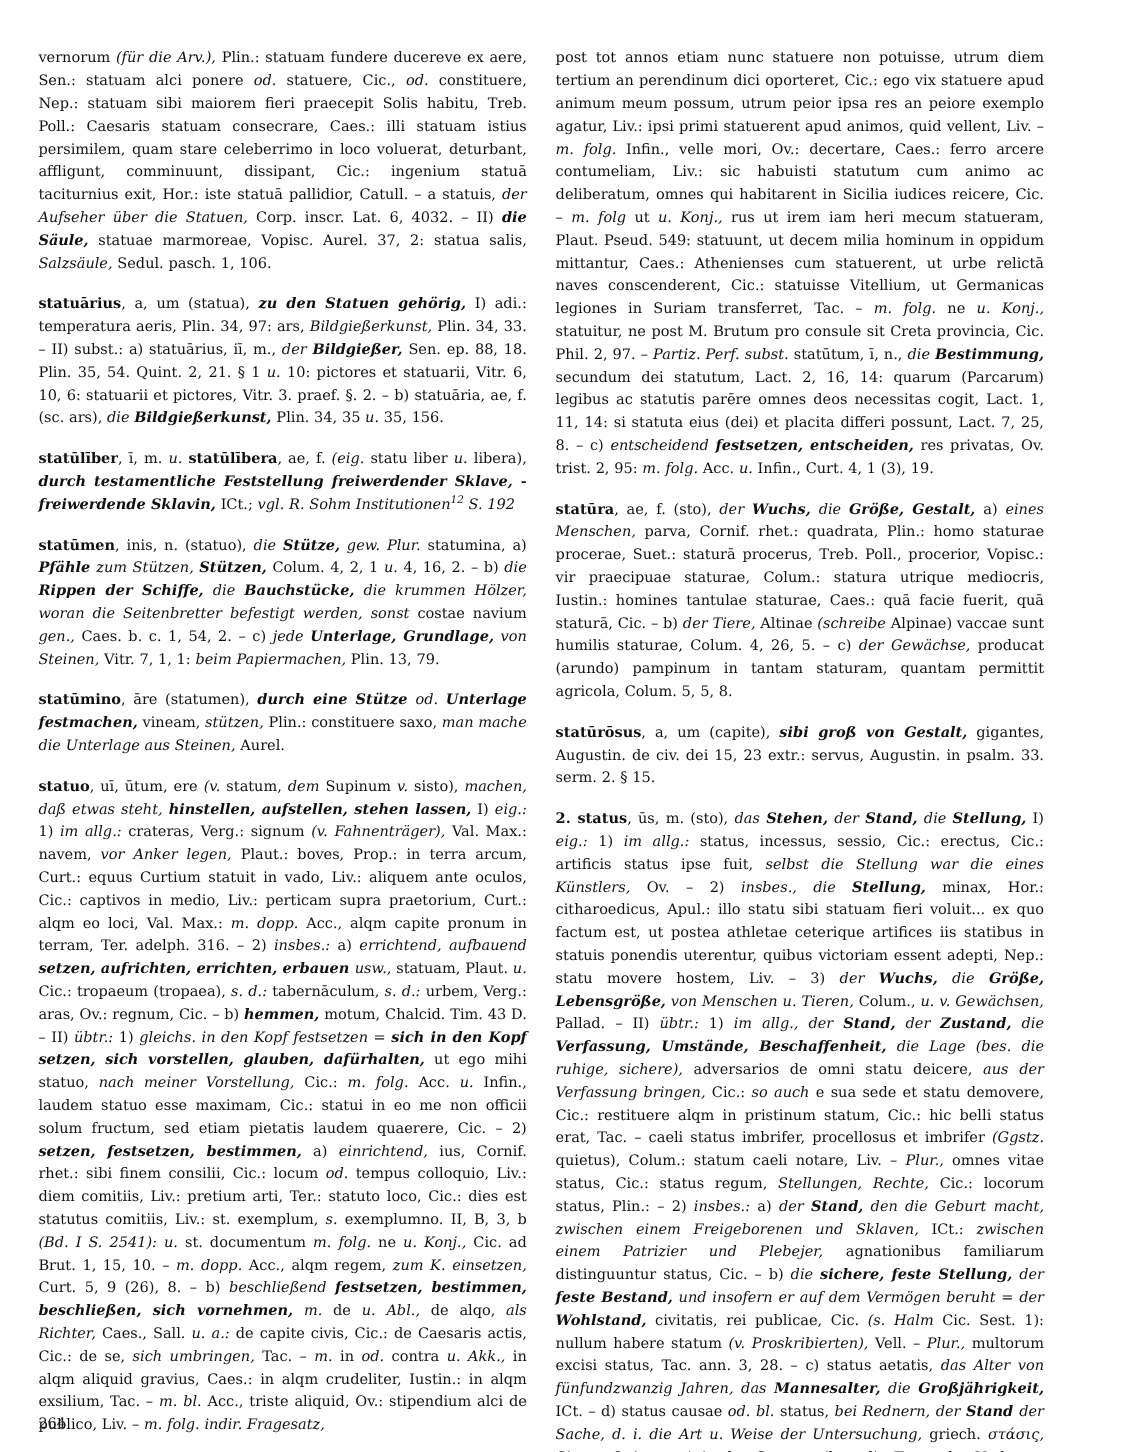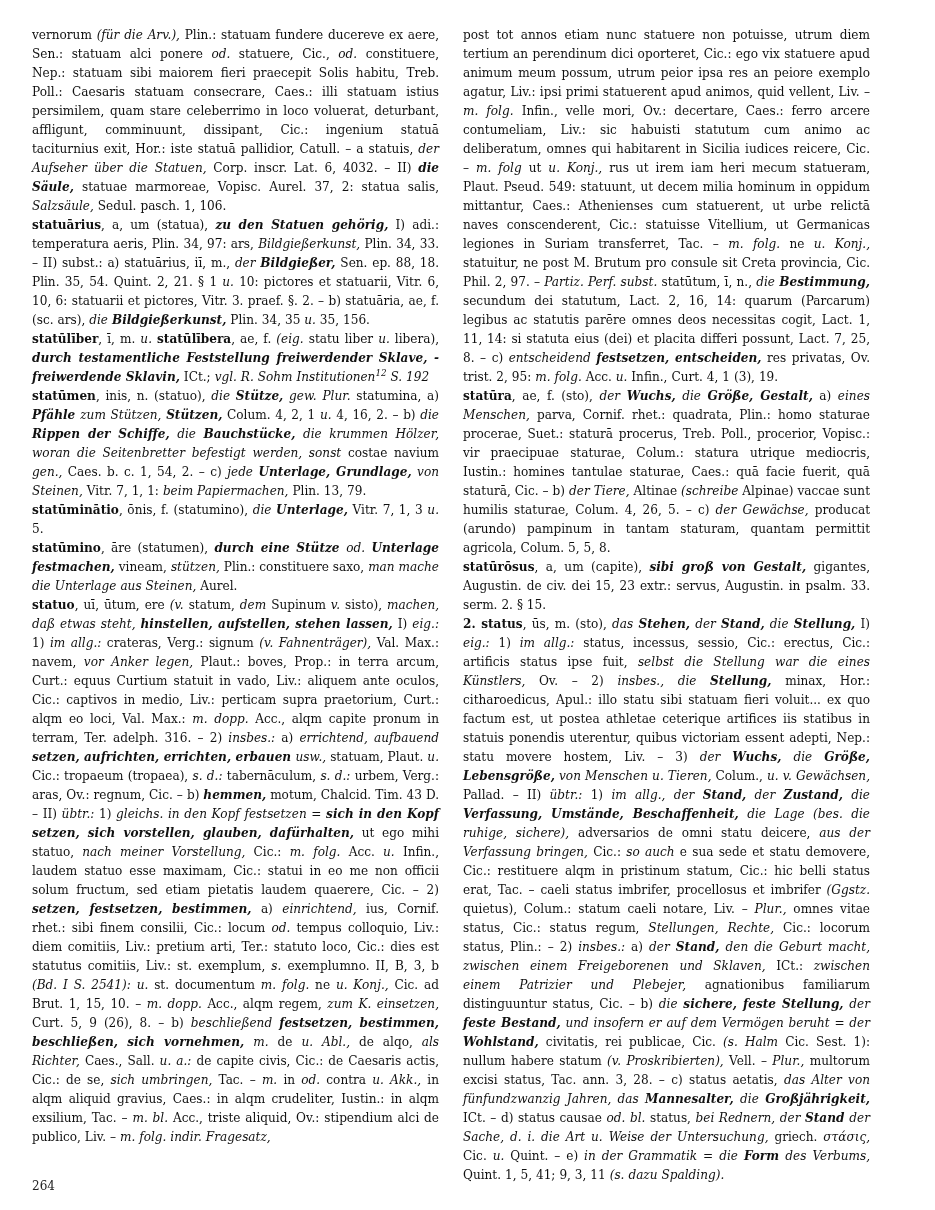--- a/index.html
+++ b/index.html
@@ -14,42 +14,42 @@
     font-family: "DejaVu Serif", "Liberation Serif", serif;
     color: #111111;
     overflow: hidden;
     position: relative;
   }
   #page {
     position: relative;
     width: 935px;
     height: 1210px;
     box-sizing: border-box;
-    padding: 26px 30px 0 32px;
+    padding: 39px 30px 0 32px;
   }
   .columns {
     display: flex;
     gap: 24px;
     align-items: flex-start;
   }
   .column {
     width: 407px;
     flex: 0 0 407px;
   }
   .entry {
     font-size: 12.1px;
     line-height: 19.0px;
     text-align: justify;
     text-justify: inter-word;
     margin: 0;
     padding: 0;
     hyphens: none;
     word-spacing: 0.1px;
   }
-  .entry + .entry { margin-top: 0; }
+  .entry + .entry { margin-top: 15px; }
 
   
   .hw { font-weight: bold; }               
   .i  { font-style: italic; }              
   .bi { font-weight: bold; font-style: italic; } 
   .sup { font-size: 0.72em; vertical-align: super; line-height: 0; }
   .gk { font-family: "DejaVu Serif", serif; font-style: italic; }
 
   #page-number {
     position: absolute;
@@ -64,21 +64,20 @@
 </head>
 <body>
 
 <div id="page">
   <div class="columns">
     <div class="column" id="col-left">
         <p class="entry"><span>vernorum </span><span class="i">(für die Arv.),</span><span> Plin.: statuam fundere ducereve ex aere, Sen.: statuam alci ponere </span><span class="i">od.</span><span> statuere, Cic., </span><span class="i">od.</span><span> constituere, Nep.: statuam sibi maiorem fieri praecepit Solis habitu, Treb. Poll.: Caesaris statuam consecrare, Caes.: illi statuam istius persimilem, quam stare celeberrimo in loco voluerat, deturbant, affligunt, comminuunt, dissipant, Cic.: ingenium statuā taciturnius exit, Hor.: iste statuā pallidior, Catull. – a statuis, </span><span class="i">der Aufseher über die Statuen,</span><span> Corp. inscr. Lat. 6, 4032. – II) </span><span class="bi">die Säule,</span><span> statuae marmoreae, Vopisc. Aurel. 37, 2: statua salis, </span><span class="i">Salzsäule,</span><span> Sedul. pasch. 1, 106.</span></p>
         <p class="entry"><span class="hw">statuārius</span><span>, a, um (statua), </span><span class="bi">zu den Statuen gehörig,</span><span> I) adi.: temperatura aeris, Plin. 34, 97: ars, </span><span class="i">Bildgießerkunst,</span><span> Plin. 34, 33. – II) subst.: a) statuārius, iī, m., </span><span class="i">der </span><span class="bi">Bildgießer,</span><span> Sen. ep. 88, 18. Plin. 35, 54. Quint. 2, 21. § 1 </span><span class="i">u.</span><span> 10: pictores et statuarii, Vitr. 6, 10, 6: statuarii et pictores, Vitr. 3. praef. §. 2. – b) statuāria, ae, f. (sc. ars), </span><span class="i">die </span><span class="bi">Bildgießerkunst,</span><span> Plin. 34, 35 </span><span class="i">u.</span><span> 35, 156.</span></p>
         <p class="entry"><span class="hw">statūlīber</span><span>, ī, m. </span><span class="i">u.</span><span> </span><span class="hw">statūlībera</span><span>, ae, f. </span><span class="i">(eig. </span><span>statu liber </span><span class="i">u.</span><span> libera), </span><span class="bi">durch testamentliche Feststellung freiwerdender Sklave, -freiwerdende Sklavin,</span><span> ICt.; </span><span class="i">vgl. R. Sohm Institutionen</span><span class="sup i">12</span><span class="i"> S. 192</span></p>
         <p class="entry"><span class="hw">statūmen</span><span>, inis, n. (statuo), </span><span class="i">die </span><span class="bi">Stütze,</span><span class="i"> gew. Plur. </span><span>statumina, a) </span><span class="bi">Pfähle </span><span class="i">zum Stützen,</span><span> </span><span class="bi">Stützen,</span><span> Colum. 4, 2, 1 </span><span class="i">u.</span><span> 4, 16, 2. – b) </span><span class="i">die </span><span class="bi">Rippen der Schiffe,</span><span class="i"> die </span><span class="bi">Bauchstücke,</span><span class="i"> die krummen Hölzer, woran die Seitenbretter befestigt werden, sonst </span><span>costae navium </span><span class="i">gen.,</span><span> Caes. b. c. 1, 54, 2. – c) </span><span class="i">jede </span><span class="bi">Unterlage, Grundlage,</span><span class="i"> von Steinen,</span><span> Vitr. 7, 1, 1: </span><span class="i">beim Papiermachen,</span><span> Plin. 13, 79.</span></p>
-        <p class="entry"><span class="hw">statūminātio</span><span>, ōnis, f. (statumino), </span><span class="i">die </span><span class="bi">Unterlage,</span><span> Vitr. 7, 1, 3 </span><span class="i">u.</span><span> 5.</span></p>
         <p class="entry"><span class="hw">statūmino</span><span>, āre (statumen), </span><span class="bi">durch eine Stütze </span><span class="i">od. </span><span class="bi">Unterlage festmachen,</span><span> vineam, </span><span class="i">stützen,</span><span> Plin.: constituere saxo, </span><span class="i">man mache die Unterlage aus Steinen,</span><span> Aurel.</span></p>
         <p class="entry"><span class="hw">statuo</span><span>, uī, ūtum, ere </span><span class="i">(v. </span><span>statum, </span><span class="i">dem </span><span>Supinum </span><span class="i">v. </span><span>sisto), </span><span class="i">machen, daß etwas steht,</span><span> </span><span class="bi">hinstellen, aufstellen, stehen lassen,</span><span> I) </span><span class="i">eig.:</span><span> 1) </span><span class="i">im allg.:</span><span> crateras, Verg.: signum </span><span class="i">(v. Fahnenträger),</span><span> Val. Max.: navem, </span><span class="i">vor Anker legen,</span><span> Plaut.: boves, Prop.: in terra arcum, Curt.: equus Curtium statuit in vado, Liv.: aliquem ante oculos, Cic.: captivos in medio, Liv.: perticam supra praetorium, Curt.: alqm eo loci, Val. Max.: </span><span class="i">m. dopp.</span><span> Acc., alqm capite pronum in terram, Ter. adelph. 316. – 2) </span><span class="i">insbes.:</span><span> a) </span><span class="i">errichtend, aufbauend </span><span class="bi">setzen, aufrichten, errichten, erbauen </span><span class="i">usw.,</span><span> statuam, Plaut. </span><span class="i">u.</span><span> Cic.: tropaeum (tropaea), </span><span class="i">s. d.:</span><span> tabernāculum, </span><span class="i">s. d.:</span><span> urbem, Verg.: aras, Ov.: regnum, Cic. – b) </span><span class="bi">hemmen,</span><span> motum, Chalcid. Tim. 43 D. – II) </span><span class="i">übtr.:</span><span> 1) </span><span class="i">gleichs. in den Kopf festsetzen = </span><span class="bi">sich in den Kopf setzen, sich vorstellen, glauben, dafürhalten,</span><span> ut ego mihi statuo, </span><span class="i">nach meiner Vorstellung,</span><span> Cic.: </span><span class="i">m. folg.</span><span> Acc. </span><span class="i">u.</span><span> Infin., laudem statuo esse maximam, Cic.: statui in eo me non officii solum fructum, sed etiam pietatis laudem quaerere, Cic. – 2) </span><span class="bi">setzen, festsetzen, bestimmen,</span><span> a) </span><span class="i">einrichtend,</span><span> ius, Cornif. rhet.: sibi finem consilii, Cic.: locum </span><span class="i">od.</span><span> tempus colloquio, Liv.: diem comitiis, Liv.: pretium arti, Ter.: statuto loco, Cic.: dies est statutus comitiis, Liv.: st. exemplum, </span><span class="i">s. </span><span>exemplumno. II, B, 3, b </span><span class="i">(Bd. I S. 2541): u. </span><span>st. documentum </span><span class="i">m. folg. </span><span>ne </span><span class="i">u. Konj.,</span><span> Cic. ad Brut. 1, 15, 10. – </span><span class="i">m. dopp.</span><span> Acc., alqm regem, </span><span class="i">zum K. einsetzen,</span><span> Curt. 5, 9 (26), 8. – b) </span><span class="i">beschließend </span><span class="bi">festsetzen, bestimmen, beschließen, sich vornehmen,</span><span class="i"> m. </span><span>de </span><span class="i">u. Abl.,</span><span> de alqo, </span><span class="i">als Richter,</span><span> Caes., Sall. </span><span class="i">u. a.:</span><span> de capite civis, Cic.: de Caesaris actis, Cic.: de se, </span><span class="i">sich umbringen,</span><span> Tac. – </span><span class="i">m. </span><span>in </span><span class="i">od. </span><span>contra </span><span class="i">u. Akk.,</span><span> in alqm aliquid gravius, Caes.: in alqm crudeliter, Iustin.: in alqm exsilium, Tac. – </span><span class="i">m. bl.</span><span> Acc., triste aliquid, Ov.: stipendium alci de publico, Liv. – </span><span class="i">m. folg. indir. Fragesatz,</span></p>
       </div>
     <div class="column" id="col-right">
         <p class="entry"><span>post tot annos etiam nunc statuere non potuisse, utrum diem tertium an perendinum dici oporteret, Cic.: ego vix statuere apud animum meum possum, utrum peior ipsa res an peiore exemplo agatur, Liv.: ipsi primi statuerent apud animos, quid vellent, Liv. – </span><span class="i">m. folg.</span><span> Infin., velle mori, Ov.: decertare, Caes.: ferro arcere contumeliam, Liv.: sic habuisti statutum cum animo ac deliberatum, omnes qui habitarent in Sicilia iudices reicere, Cic. – </span><span class="i">m. folg </span><span>ut </span><span class="i">u. Konj.,</span><span> rus ut irem iam heri mecum statueram, Plaut. Pseud. 549: statuunt, ut decem milia hominum in oppidum mittantur, Caes.: Athenienses cum statuerent, ut urbe relictā naves conscenderent, Cic.: statuisse Vitellium, ut Germanicas legiones in Suriam transferret, Tac. – </span><span class="i">m. folg. </span><span>ne </span><span class="i">u. Konj.,</span><span> statuitur, ne post M. Brutum pro consule sit Creta provincia, Cic. Phil. 2, 97. – </span><span class="i">Partiz. Perf. subst. </span><span>statūtum, ī, n., </span><span class="i">die </span><span class="bi">Bestimmung,</span><span> secundum dei statutum, Lact. 2, 16, 14: quarum (Parcarum) legibus ac statutis parēre omnes deos necessitas cogit, Lact. 1, 11, 14: si statuta eius (dei) et placita differi possunt, Lact. 7, 25, 8. – c) </span><span class="i">entscheidend </span><span class="bi">festsetzen, entscheiden,</span><span> res privatas, Ov. trist. 2, 95: </span><span class="i">m. folg.</span><span> Acc. </span><span class="i">u.</span><span> Infin., Curt. 4, 1 (3), 19.</span></p>
         <p class="entry"><span class="hw">statūra</span><span>, ae, f. (sto), </span><span class="i">der </span><span class="bi">Wuchs,</span><span class="i"> die </span><span class="bi">Größe, Gestalt,</span><span> a) </span><span class="i">eines Menschen,</span><span> parva, Cornif. rhet.: quadrata, Plin.: homo staturae procerae, Suet.: staturā procerus, Treb. Poll., procerior, Vopisc.: vir praecipuae staturae, Colum.: statura utrique mediocris, Iustin.: homines tantulae staturae, Caes.: quā facie fuerit, quā staturā, Cic. – b) </span><span class="i">der Tiere,</span><span> Altinae </span><span class="i">(schreibe </span><span>Alpinae) vaccae sunt humilis staturae, Colum. 4, 26, 5. – c) </span><span class="i">der Gewächse,</span><span> producat (arundo) pampinum in tantam staturam, quantam permittit agricola, Colum. 5, 5, 8.</span></p>
         <p class="entry"><span class="hw">statūrōsus</span><span>, a, um (capite), </span><span class="bi">sibi groß von Gestalt,</span><span> gigantes, Augustin. de civ. dei 15, 23 extr.: servus, Augustin. in psalm. 33. serm. 2. § 15.</span></p>
         <p class="entry"><span class="hw">2. status</span><span>, ūs, m. (sto), </span><span class="i">das </span><span class="bi">Stehen,</span><span class="i"> der </span><span class="bi">Stand,</span><span class="i"> die </span><span class="bi">Stellung,</span><span> I) </span><span class="i">eig.:</span><span> 1) </span><span class="i">im allg.:</span><span> status, incessus, sessio, Cic.: erectus, Cic.: artificis status ipse fuit, </span><span class="i">selbst die Stellung war die eines Künstlers,</span><span> Ov. – 2) </span><span class="i">insbes., die </span><span class="bi">Stellung,</span><span> minax, Hor.: citharoedicus, Apul.: illo statu sibi statuam fieri voluit... ex quo factum est, ut postea athletae ceterique artifices iis statibus in statuis ponendis uterentur, quibus victoriam essent adepti, Nep.: statu movere hostem, Liv. – 3) </span><span class="i">der </span><span class="bi">Wuchs,</span><span class="i"> die </span><span class="bi">Größe, Lebensgröße,</span><span class="i"> von Menschen u. Tieren,</span><span> Colum., </span><span class="i">u. v. Gewächsen,</span><span> Pallad. – II) </span><span class="i">übtr.:</span><span> 1) </span><span class="i">im allg., der </span><span class="bi">Stand,</span><span class="i"> der </span><span class="bi">Zustand,</span><span class="i"> die </span><span class="bi">Verfassung, Umstände, Beschaffenheit,</span><span class="i"> die Lage (bes. die ruhige, sichere),</span><span> adversarios de omni statu deicere, </span><span class="i">aus der Verfassung bringen,</span><span> Cic.: </span><span class="i">so auch </span><span>e sua sede et statu demovere, Cic.: restituere alqm in pristinum statum, Cic.: hic belli status erat, Tac. – caeli status imbrifer, procellosus et imbrifer </span><span class="i">(Ggstz. </span><span>quietus), Colum.: statum caeli notare, Liv. – </span><span class="i">Plur.,</span><span> omnes vitae status, Cic.: status regum, </span><span class="i">Stellungen, Rechte,</span><span> Cic.: locorum status, Plin.: – 2) </span><span class="i">insbes.:</span><span> a) </span><span class="i">der </span><span class="bi">Stand,</span><span class="i"> den die Geburt macht, zwischen einem Freigeborenen und Sklaven,</span><span> ICt.: </span><span class="i">zwischen einem Patrizier und Plebejer,</span><span> agnationibus familiarum distinguuntur status, Cic. – b) </span><span class="i">die </span><span class="bi">sichere, feste Stellung,</span><span class="i"> der </span><span class="bi">feste Bestand,</span><span class="i"> und insofern er auf dem Vermögen beruht = der </span><span class="bi">Wohlstand,</span><span> civitatis, rei publicae, Cic. </span><span class="i">(s. Halm </span><span>Cic. Sest. 1): nullum habere statum </span><span class="i">(v. Proskribierten),</span><span> Vell. – </span><span class="i">Plur.,</span><span> multorum excisi status, Tac. ann. 3, 28. – c) status aetatis, </span><span class="i">das Alter von fünfundzwanzig Jahren, das </span><span class="bi">Mannesalter,</span><span class="i"> die </span><span class="bi">Großjährigkeit,</span><span> ICt. – d) status causae </span><span class="i">od. bl. </span><span>status, </span><span class="i">bei Rednern, der </span><span class="bi">Stand </span><span class="i">der Sache, d. i. die Art u. Weise der Untersuchung,</span><span> griech. </span><span class="gk">στάσις,</span><span> Cic. </span><span class="i">u. </span><span>Quint. – e) </span><span class="i">in der Grammatik = die </span><span class="bi">Form </span><span class="i">des Verbums,</span><span> Quint. 1, 5, 41; 9, 3, 11 </span><span class="i">(s. dazu Spalding).</span></p>
       </div>
   </div>

